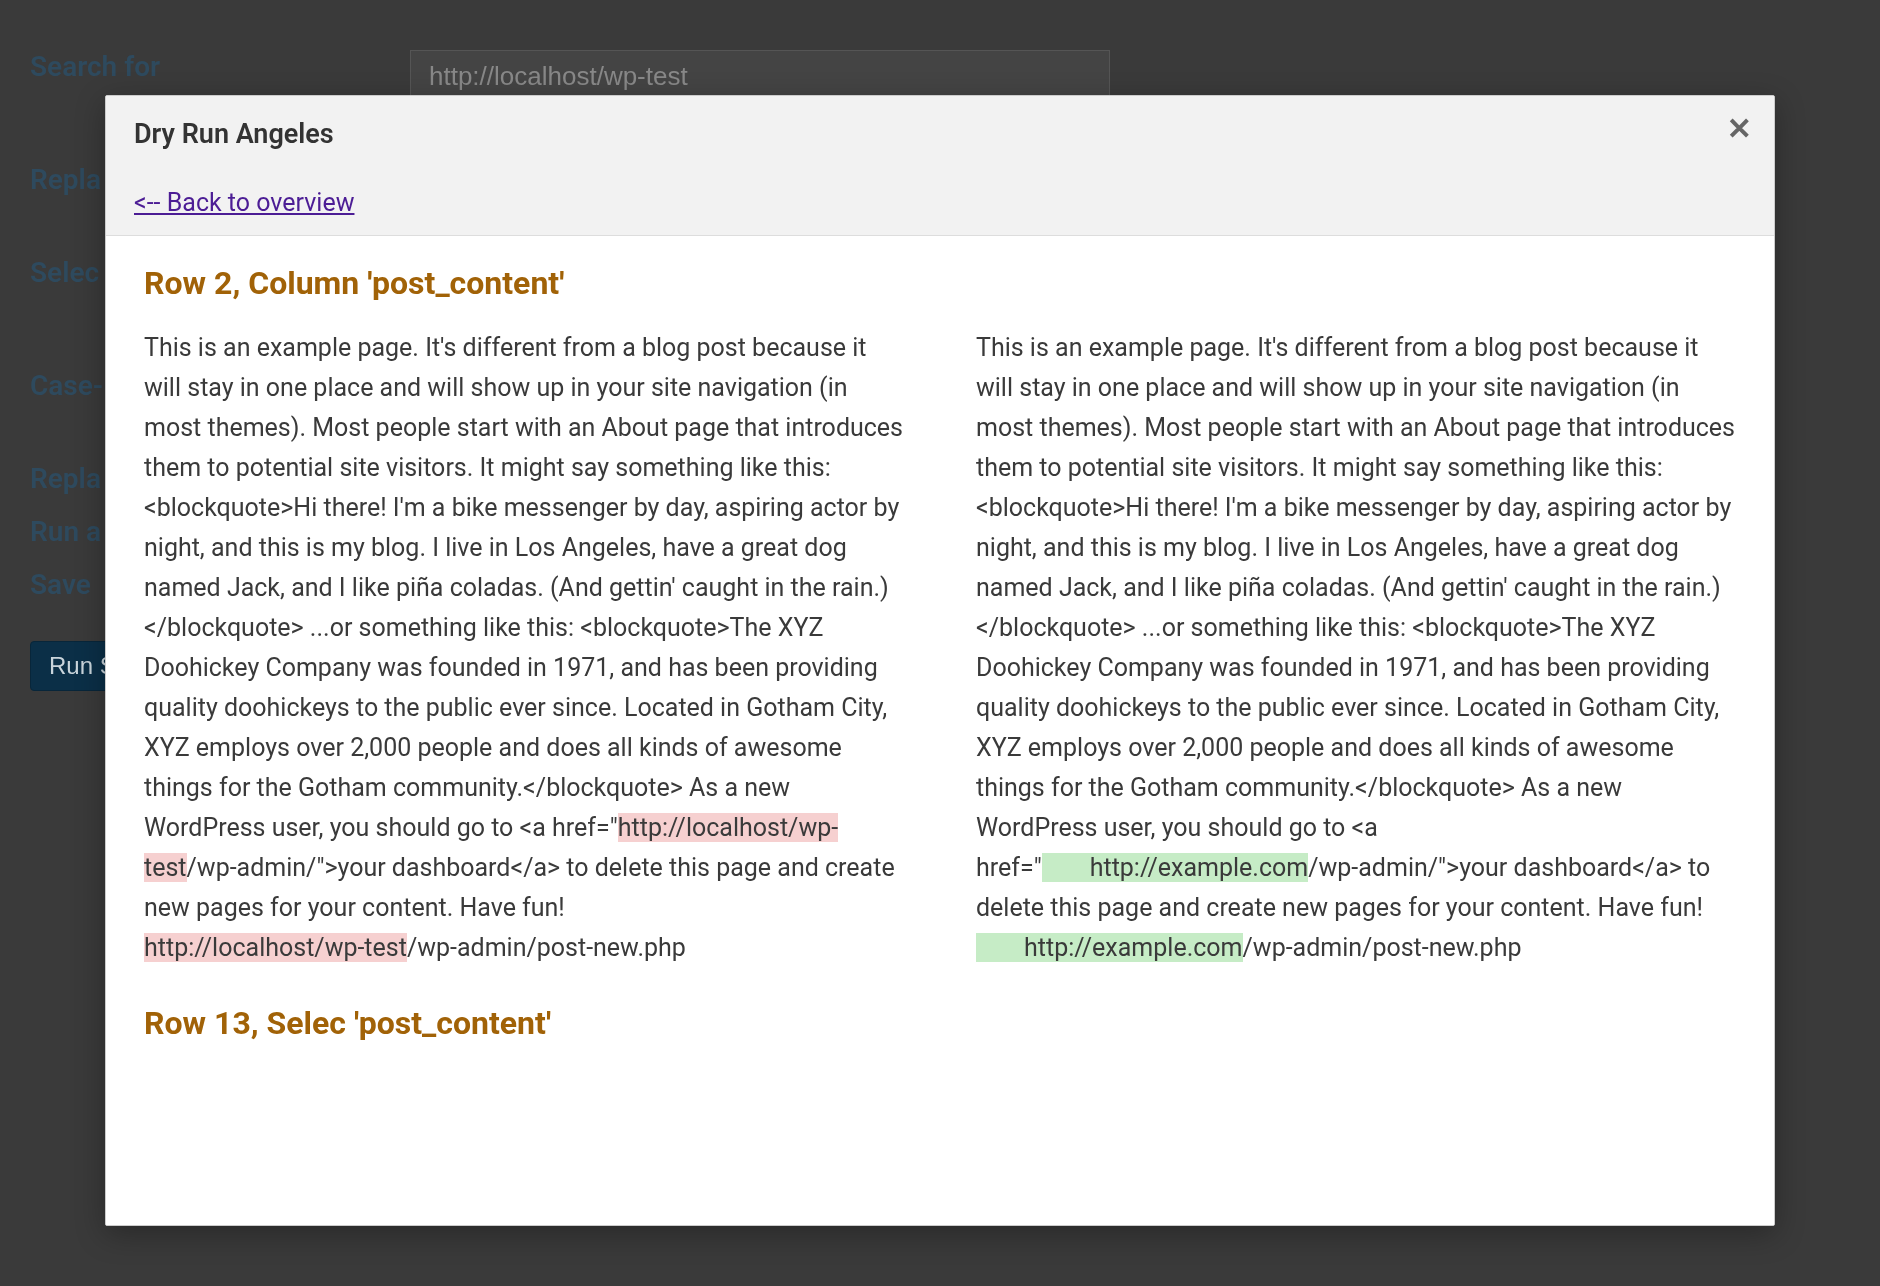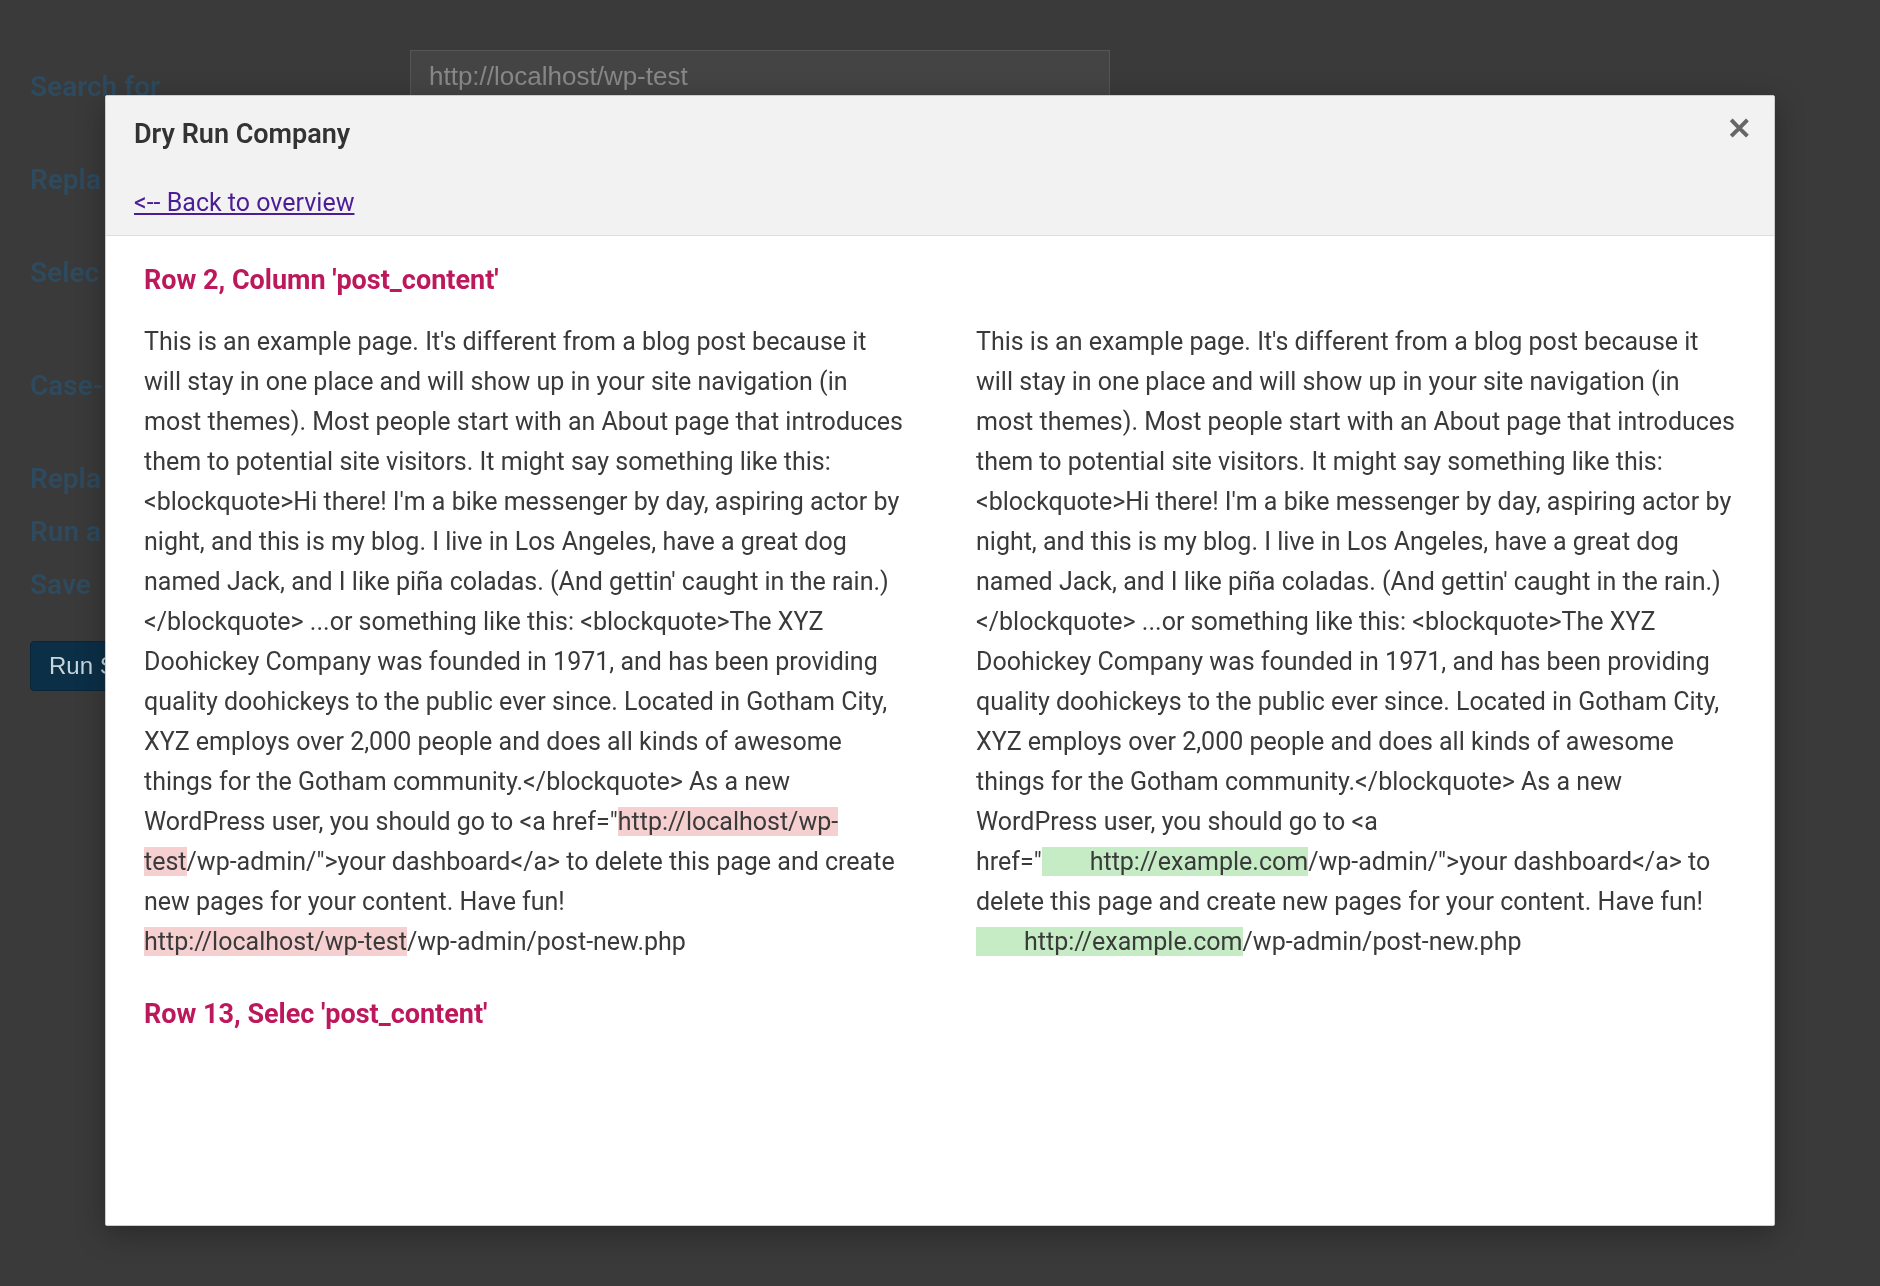--- a/index.html
+++ b/index.html
@@ -12,21 +12,21 @@
     position: relative;
   }
   .bg-form {
     position: absolute;
     top: 0; left: 0; right: 0; bottom: 0;
     padding: 50px 30px;
     color: #2e4a5e;
   }
   .bg-row {
     display: flex;
-    align-items: flex-end;
+    align-items: flex-start;
     margin-bottom: 60px;
     font-size: 28px;
     font-weight: 600;
   }
   .bg-label { width: 380px; }
   .bg-input {
     background: #444;
     border: 1px solid #555;
     color: #888;
     padding: 10px 18px;
@@ -88,23 +88,23 @@
     width: fit-content;
   }
   .modal-body {
     background: #fff;
     padding: 28px 38px;
     flex: 1;
     overflow-y: auto;
     color: #3a3a3a;
   }
   .row-heading {
-    font-size: 27px;
+    font-size: 32px;
     font-weight: 700;
-    color: #be185d;
+    color: #a16207;
     margin-bottom: 26px;
     margin-top: 36px;
   }
   .row-heading:first-child { margin-top: 0; }
   .diff-cols {
     display: flex;
     gap: 72px;
   }
   .diff-col {
     flex: 1;
@@ -145,21 +145,21 @@
       <span class="bg-label">Run a</span>
     </div>
   <div class="bg-row" style="margin-bottom:10px;">
       <span class="bg-label">Save</span>
     </div>
   <button class="bg-button">Run S</button>
 </div>
 
 <div class="modal">
   <div class="modal-header">
-    <span class="modal-title">Dry Run Company</span>
+    <span class="modal-title">Dry Run Angeles</span>
     <span class="close-btn">✕</span>
     <a href="#" class="back-link">&lt;-- Back to overview</a>
   </div>
   <div class="modal-body">
 
     <div class="row-heading">Row 2, Column 'post_content'</div>
     <div class="diff-cols">
       <div class="diff-col">
         <span>This is an example page. It's different from a blog post because it will stay in one place and will show up in your site navigation (in most themes). Most people start with an About page that introduces them to potential site visitors. It might say something like this: &lt;blockquote&gt;Hi there! I'm a bike messenger by day, aspiring actor by night, and this is my blog. I live in Los Angeles, have a great dog named Jack, and I like piña coladas. (And gettin' caught in the rain.)&lt;/blockquote&gt; ...or something like this: &lt;blockquote&gt;The XYZ Doohickey Company was founded in 1971, and has been providing quality doohickeys to the public ever since. Located in Gotham City, XYZ employs over 2,000 people and does all kinds of awesome things for the Gotham community.&lt;/blockquote&gt; As a new WordPress user, you should go to &lt;a href="</span><span class="hl-del">http://localhost/wp-test</span><span>/wp-admin/"&gt;your dashboard&lt;/a&gt; to delete this page and create new pages for your content. Have fun!</span>
       </div>

